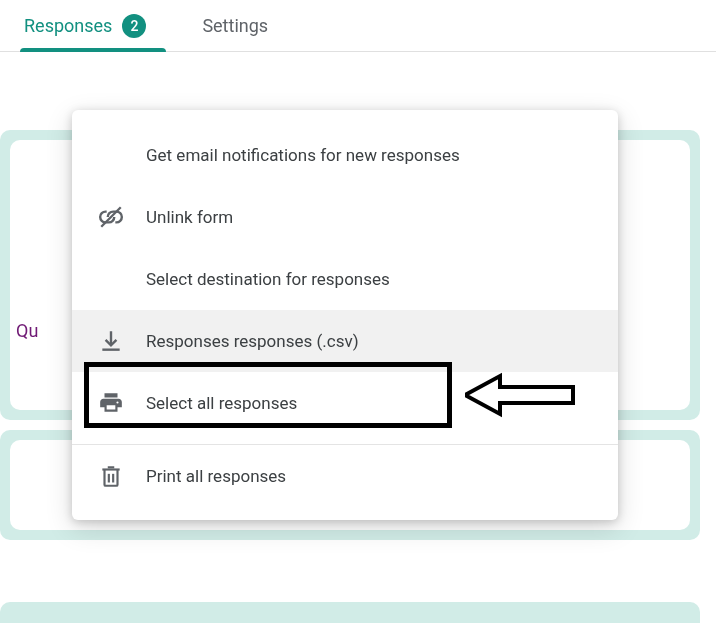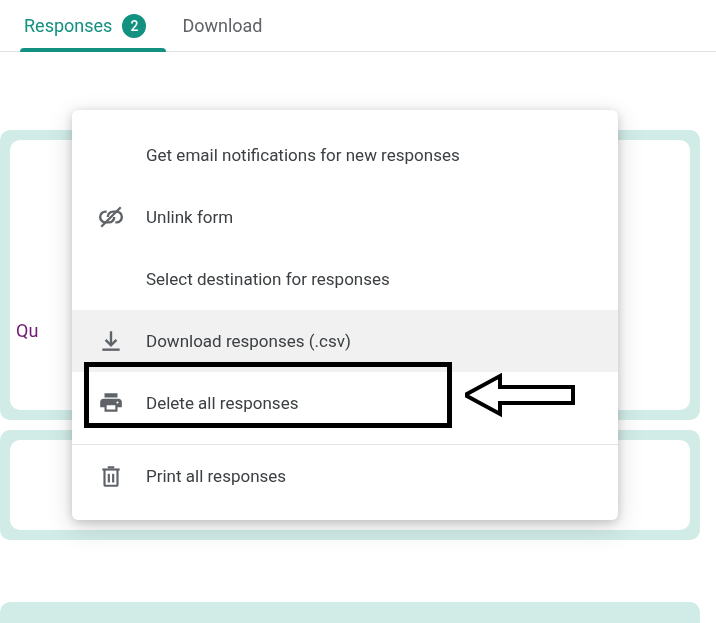--- a/index.html
+++ b/index.html
@@ -7,21 +7,21 @@
     font-family: 'Google Sans', Roboto, Arial, sans-serif;
     background: #fff;
     width: 716px;
     height: 623px;
     overflow: hidden;
     position: relative;
   }
   .tabbar {
     display: flex;
     align-items: flex-start;
-    gap: 36px;
+    gap: 56px;
     padding: 0 24px;
     height: 52px;
     border-bottom: 1px solid #e0e0e0;
   }
   .tab {
     display: flex;
     align-items: center;
     gap: 10px;
     height: 100%;
     font-size: 18px;
@@ -147,21 +147,21 @@
 </style>
 </head>
 <body>
 
 <div class="tabbar">
   <div class="tab active">
     <span>Responses</span>
     <span class="badge">2</span>
   </div>
   <div class="tab">
-    <span>Download</span>
+    <span>Settings</span>
   </div>
 </div>
 
 <div class="page-bg">
   <div class="panel panel1"></div>
   <div class="white-card wc1"></div>
   <div class="panel panel2"></div>
   <div class="white-card wc2"></div>
   <div class="panel panel3"></div>
 </div>
@@ -190,31 +190,31 @@
   </div>
 
   <div class="menu-item highlight">
     <span class="menu-icon">
       <svg viewBox="0 0 24 24" fill="none" stroke="currentColor" stroke-width="2.2">
         <path d="M12 3v12"></path>
         <path d="M7 11l5 5 5-5"></path>
         <path d="M4 20h16"></path>
       </svg>
     </span>
-    <span>Download responses (.csv)</span>
+    <span>Responses responses (.csv)</span>
   </div>
 
   <div class="menu-item">
     <span class="menu-icon">
       <svg viewBox="0 0 24 24" fill="currentColor">
         <path d="M19 8H5c-1.66 0-3 1.34-3 3v5h4v4h12v-4h4v-5c0-1.66-1.34-3-3-3zM16 18H8v-4h8v4zM18 3H6v4h12V3z"></path>
         <circle cx="18" cy="11.5" r="1" fill="#fff"></circle>
       </svg>
     </span>
-    <span>Delete all responses</span>
+    <span>Select all responses</span>
   </div>
 
   <div class="menu-item divider-before">
     <span class="menu-icon">
       <svg viewBox="0 0 24 24" fill="none" stroke="currentColor" stroke-width="2">
         <path d="M4 6h16"></path>
         <path d="M6 6v14a1 1 0 0 0 1 1h10a1 1 0 0 0 1-1V6"></path>
         <path d="M9 4h6"></path>
         <line x1="10" y1="10" x2="10" y2="18"></line>
         <line x1="14" y1="10" x2="14" y2="18"></line>

